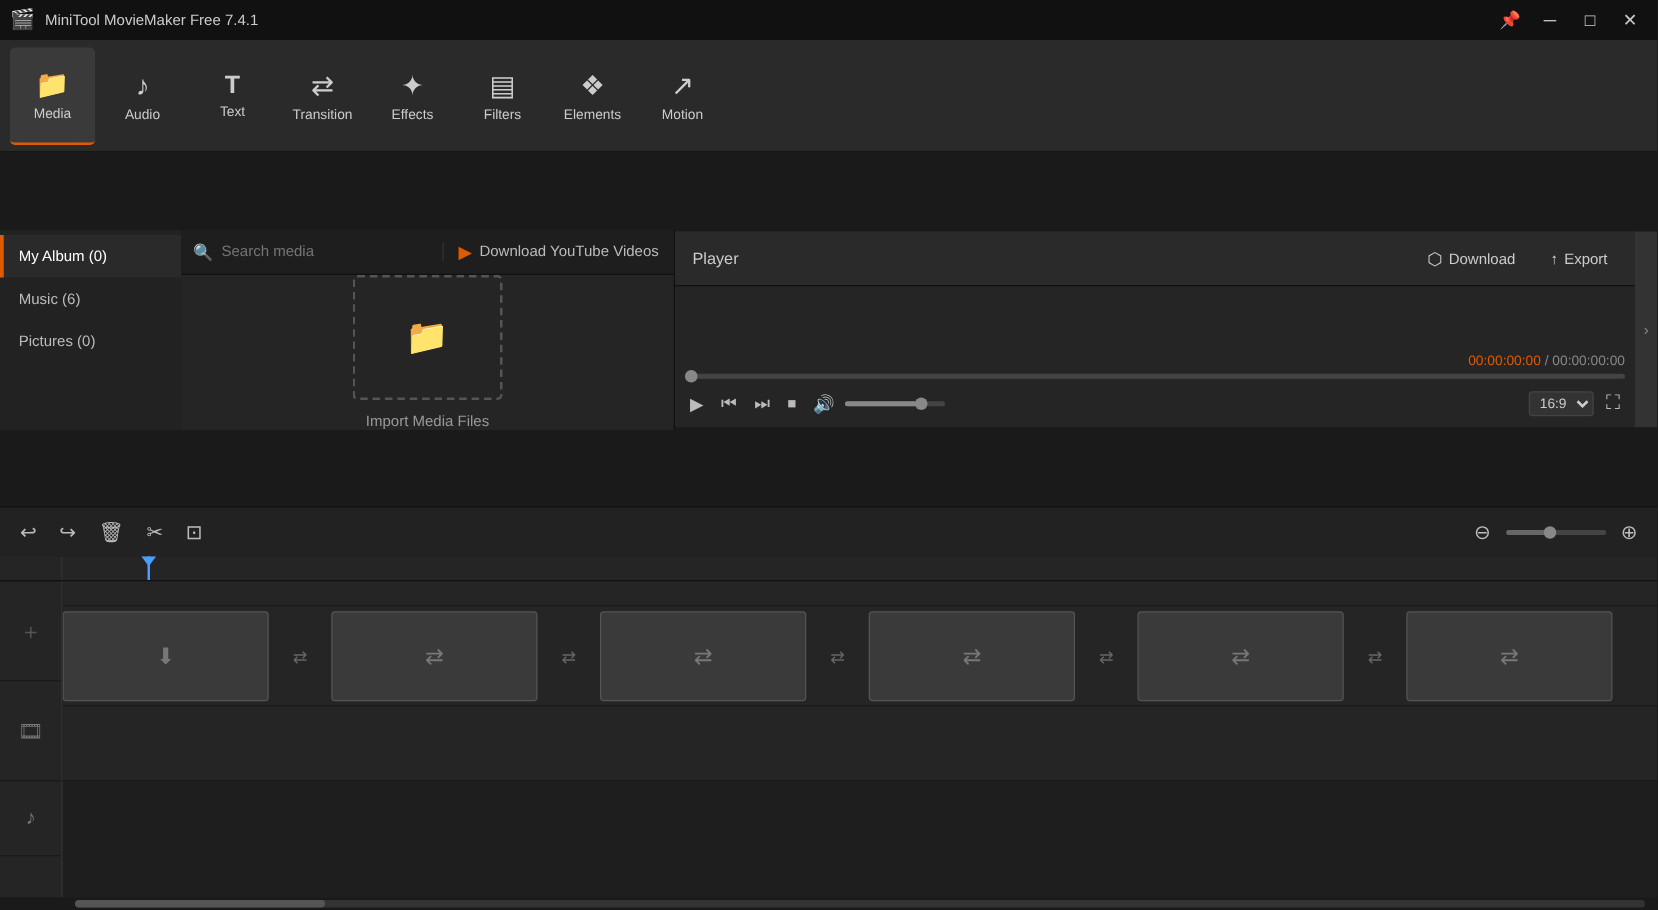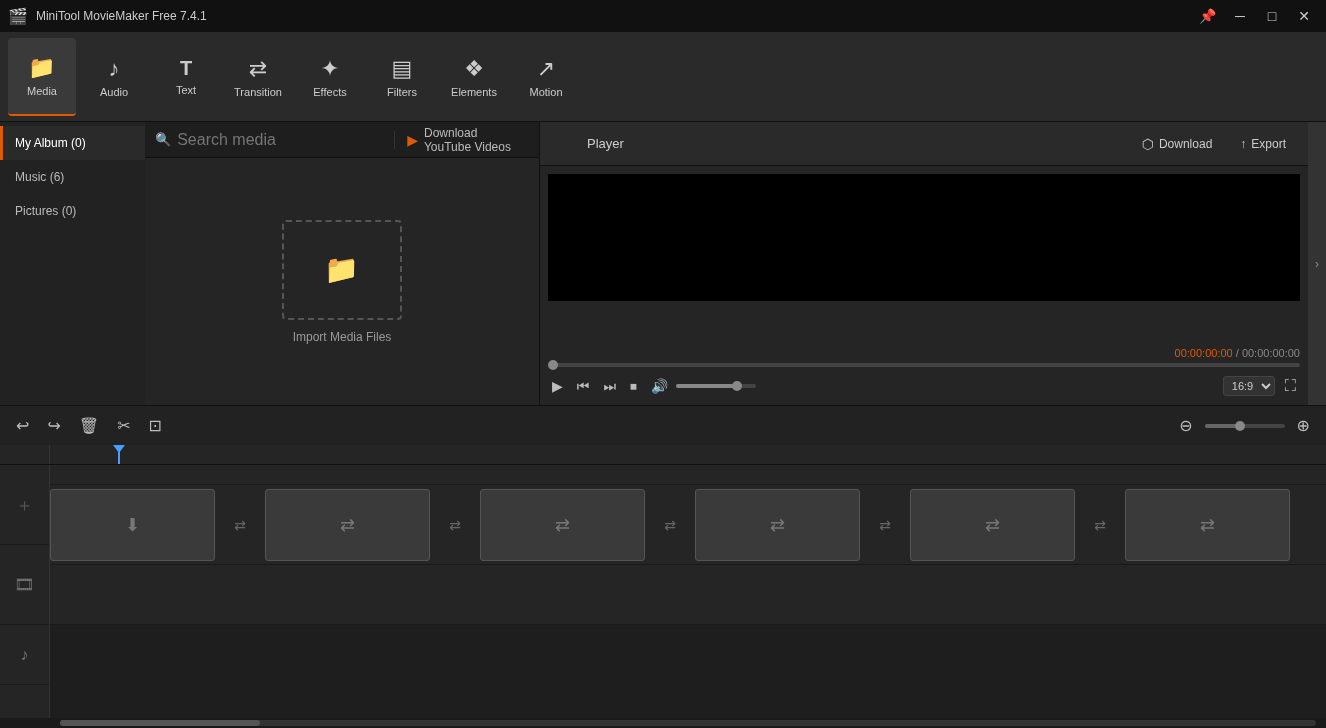--- a/index.html
+++ b/index.html
@@ -83,20 +83,21 @@
     .toolbar-icon {
       font-size: 22px;
     }
     .toolbar-icon.red { color: #e05a00; }
 
     
     #main {
       display: flex;
       flex: 1;
       overflow: hidden;
+      align-items: center;
     }
 
     
     #left-panel {
       width: 540px;
       background: #252525;
       display: flex;
       flex-direction: column;
       flex-shrink: 0;
       border-right: 1px solid #111;
@@ -150,21 +151,21 @@
       align-items: center;
       flex: 1;
       padding: 0 10px;
       gap: 6px;
       border-right: 1px solid #333;
     }
     #search-input {
       background: none;
       border: none;
       color: #84cc16;
-      font-size: 16px;
+      font-size: 12px;
       outline: none;
       flex: 1;
     }
     #yt-download {
       display: flex;
       align-items: center;
       padding: 0 12px;
       gap: 6px;
       color: #bbb;
       cursor: pointer;
@@ -217,21 +218,20 @@
       justify-content: space-between;
       padding: 0 14px;
       height: 44px;
       background: #2a2a2a;
       border-bottom: 1px solid #111;
       flex-shrink: 0;
     }
     #player-title {
       color: #ccc;
       font-size: 13px;
-      margin-left: 33px;
     }
     #player-actions {
       display: flex;
       align-items: center;
       gap: 12px;
     }
     .player-action-btn {
       display: flex;
       align-items: center;
       gap: 5px;

